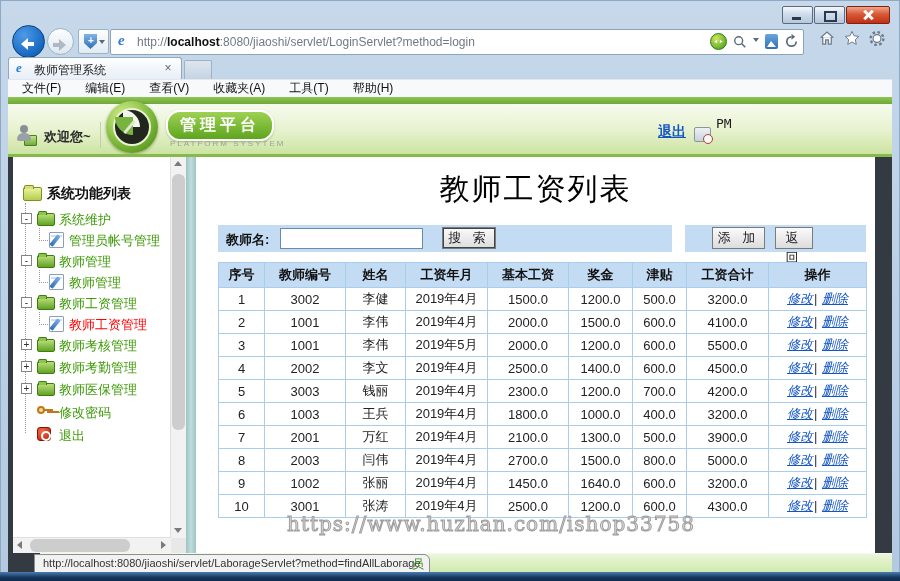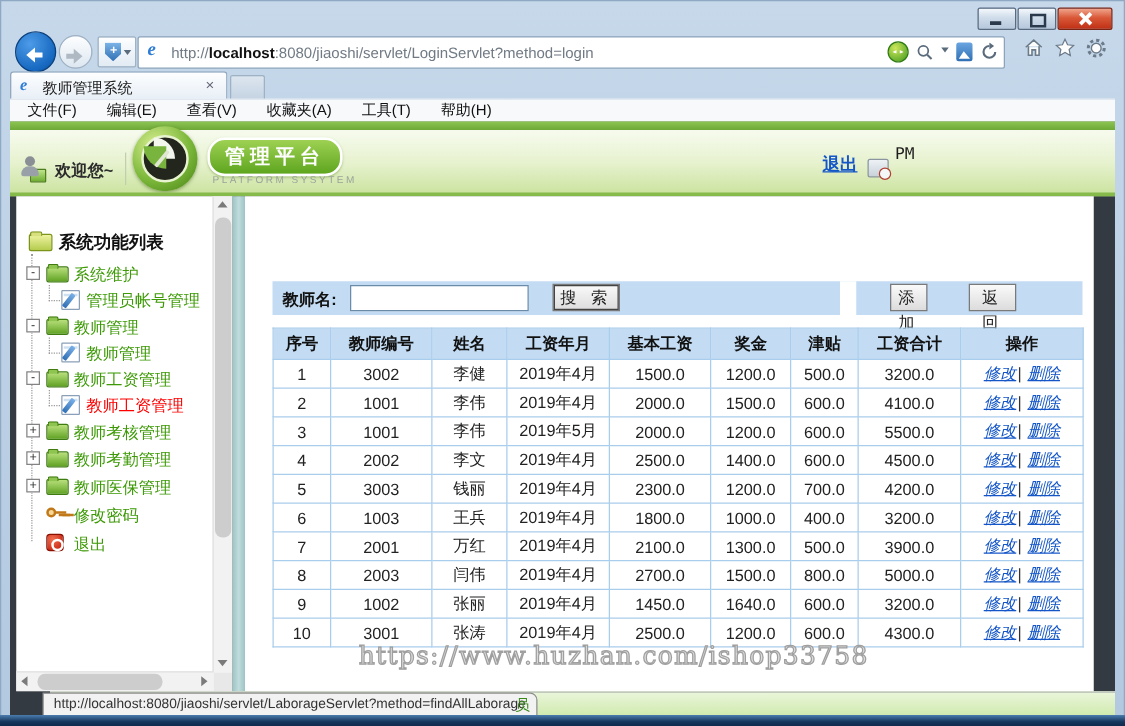--- a/index.html
+++ b/index.html
@@ -128,21 +128,21 @@
   .mainframe{position:absolute;left:188px;top:0;width:679px;height:396px;background:#fff;overflow:hidden;}
   .pagetitle{position:absolute;left:0;top:12px;width:679px;text-align:center;font-family:"DejaVu Serif","Liberation Serif",serif;
              font-size:30px;color:#000;letter-spacing:2px;}
   .searchbar{position:absolute;left:22px;top:68px;width:648px;height:27px;background:#c3dcf3;}
   .searchlabel{position:absolute;left:8px;top:6px;font-size:13px;font-weight:bold;color:#111;}
   .searchinput{position:absolute;left:62px;top:3px;width:135px;height:19px;border:1px solid #6b8bab;background:#fff;font-size:12px;padding:0 3px;}
   .btn{position:absolute;top:2px;height:22px;border:1px solid #7a7a7a;outline:1px solid #444;outline-offset:-2px;
        background:linear-gradient(#fafafa,#dcdcdc);font-size:13px;color:#222;text-align:center;line-height:20px;letter-spacing:4px;box-sizing:border-box;}
   .btn-search{left:224px;width:54px;}
   .bar-gap{position:absolute;left:454px;top:0;width:13px;height:27px;background:#fff;}
-  .btn-add{left:494px;width:30px;outline:none;}
+  .btn-add{left:494px;width:53px;outline:none;}
   .btn-back{left:557px;width:38px;outline:none;}
   
   .datatable{position:absolute;left:22px;top:105px;border-collapse:collapse;table-layout:fixed;width:648px;}
   .datatable th{background:#c3dcf3;border:1px solid #a9cdec;font-size:13px;font-weight:bold;color:#111;height:24px;padding:0;}
   .datatable td{background:#fff;border:1px solid #a9cdec;font-size:13px;color:#222;height:22px;text-align:center;padding:0;}
   .oplink{color:#1456c8;text-decoration:underline;font-style:italic;}
   .opsep{color:#333;text-decoration:none;margin:0 1px;}
   
   .watermark{position:absolute;left:287px;top:512px;font-family:"DejaVu Serif","Liberation Serif",serif;font-size:20px;
              color:#dedede;-webkit-text-stroke:1px #9f9f9f;letter-spacing:1px;white-space:nowrap;z-index:50;}
@@ -339,20 +339,21 @@
           <span class="sbtn" style="right:0;top:0;">
               <span class="tri right"></span>
             </span>
         </div>
         <div class="sbcorner"></div>
       </div>
 
       <div class="frame-divider"></div>
 
       <div class="mainframe">
+        <div class="pagetitle">教师工资列表</div>
 
         <div class="searchbar">
           <span class="searchlabel">教师名:</span>
           <input class="searchinput" type="text" value="" style="">
           <div class="btn btn-search">搜 索</div>
           <div class="bar-gap"></div>
           <div class="btn btn-add">添 加</div>
           <div class="btn btn-back">返 回</div>
         </div>
 

